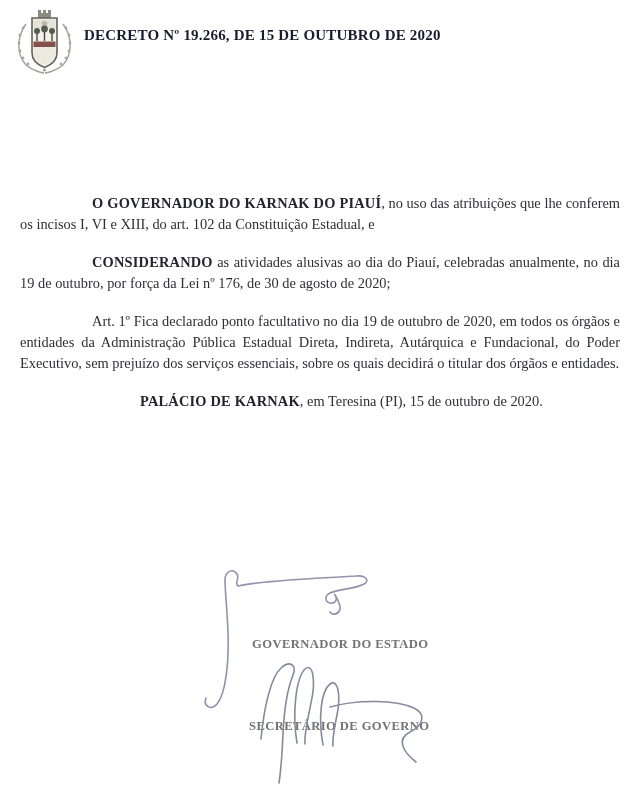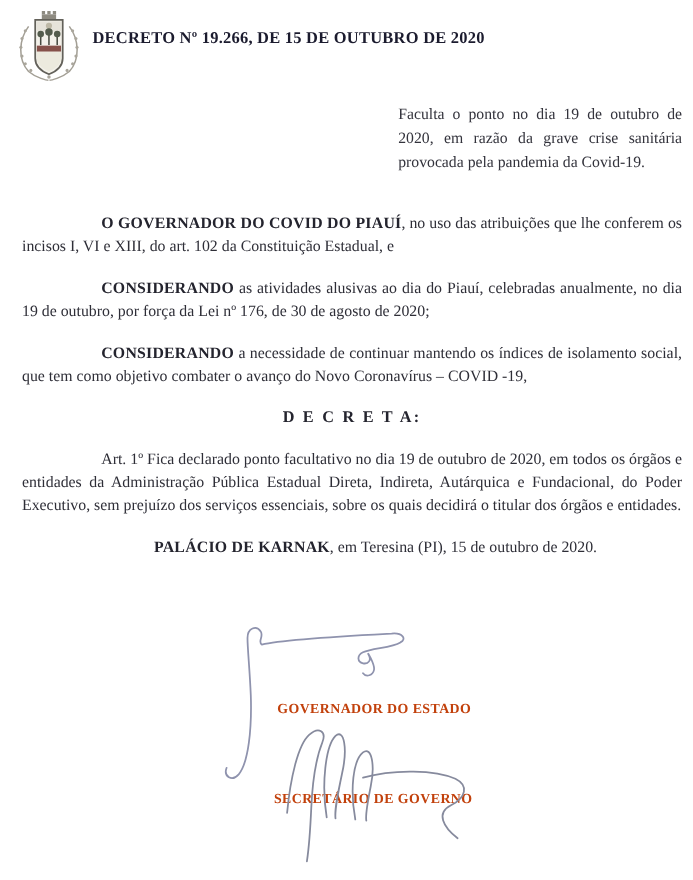--- a/index.html
+++ b/index.html
@@ -82,21 +82,21 @@
     fill:none;
     stroke-width:1.6;
     stroke-linecap:round;
     stroke-linejoin:round;
   }
   .sig-label{
     position:absolute;
     font-weight:bold;
     font-size:12.6px;
     letter-spacing:0.4px;
-    color:#c2410c;
+    color:#737373;
     white-space:nowrap;
   }
   .sig-label.gov{left:252px;top:637px;}
   .sig-label.sec{left:249px;top:719px;}
 
   
   .emblem .wreath{stroke:#a39f95;stroke-width:1.4;fill:none;}
   .emblem .leafdot{fill:#aaa69c;}
   .emblem .crown{fill:#8e8b81;}
   .emblem .shield{fill:#f3f1ea;stroke:#63615a;stroke-width:1.6;}
@@ -138,30 +138,27 @@
     <path class="trunk" d="M24,34 L24,25 M31.5,34 L31.5,23 M39,34 L39,25"></path>
     <circle class="canopy" cx="24" cy="24" r="3"></circle>
     <circle class="canopy" cx="31.5" cy="22" r="3.4"></circle>
     <circle class="canopy" cx="39" cy="24" r="3"></circle>
     <rect class="band" x="20.5" y="34.5" width="22" height="5.5"></rect>
     <path class="base" d="M20.5,40 L42.5,40 L42.5,46 C42.5,52 37,55.5 31.5,58 C26,55.5 20.5,52 20.5,46 Z"></path>
   </svg>
 
   <h1 class="title">DECRETO Nº 19.266, DE 15 DE OUTUBRO DE 2020</h1>
 
-  <p class="ementa">Faculta o ponto no dia 19 de outubro de 2020, em razão da grave crise sanitária provocada pela pandemia da Covid-19.</p>
 
   <div class="bodytext">
-    <p class="para"><b>O GOVERNADOR DO COVID DO PIAUÍ</b><span>, no uso das atribuições que lhe conferem os incisos I, VI e XIII, do art. 102 da Constituição Estadual, e</span></p>
+    <p class="para"><b>O GOVERNADOR DO KARNAK DO PIAUÍ</b><span>, no uso das atribuições que lhe conferem os incisos I, VI e XIII, do art. 102 da Constituição Estadual, e</span></p>
 
     <p class="para"><b>CONSIDERANDO</b><span> as atividades alusivas ao dia do Piauí, celebradas anualmente, no dia 19 de outubro, por força da Lei nº 176, de 30 de agosto de 2020;</span></p>
 
-    <p class="para"><b>CONSIDERANDO</b><span> a necessidade de continuar mantendo os índices de isolamento social, que tem como objetivo combater o avanço do Novo Coronavírus – COVID -19,</span></p>
-
-    <p class="para decreta">D E C R E T A:</p>
+
 
     <p class="para">Art. 1º Fica declarado ponto facultativo no dia 19 de outubro de 2020, em todos os órgãos e entidades da Administração Pública Estadual Direta, Indireta, Autárquica e Fundacional, do Poder Executivo, sem prejuízo dos serviços essenciais, sobre os quais decidirá o titular dos órgãos e entidades.</p>
 
 
     <p class="para closing"><b>PALÁCIO DE KARNAK</b><span>, em Teresina (PI), 15 de outubro de 2020.</span></p>
   </div>
 
   <div class="sig-label gov">GOVERNADOR DO ESTADO</div>
   <div class="sig-label sec">SECRETÁRIO DE GOVERNO</div>
 

